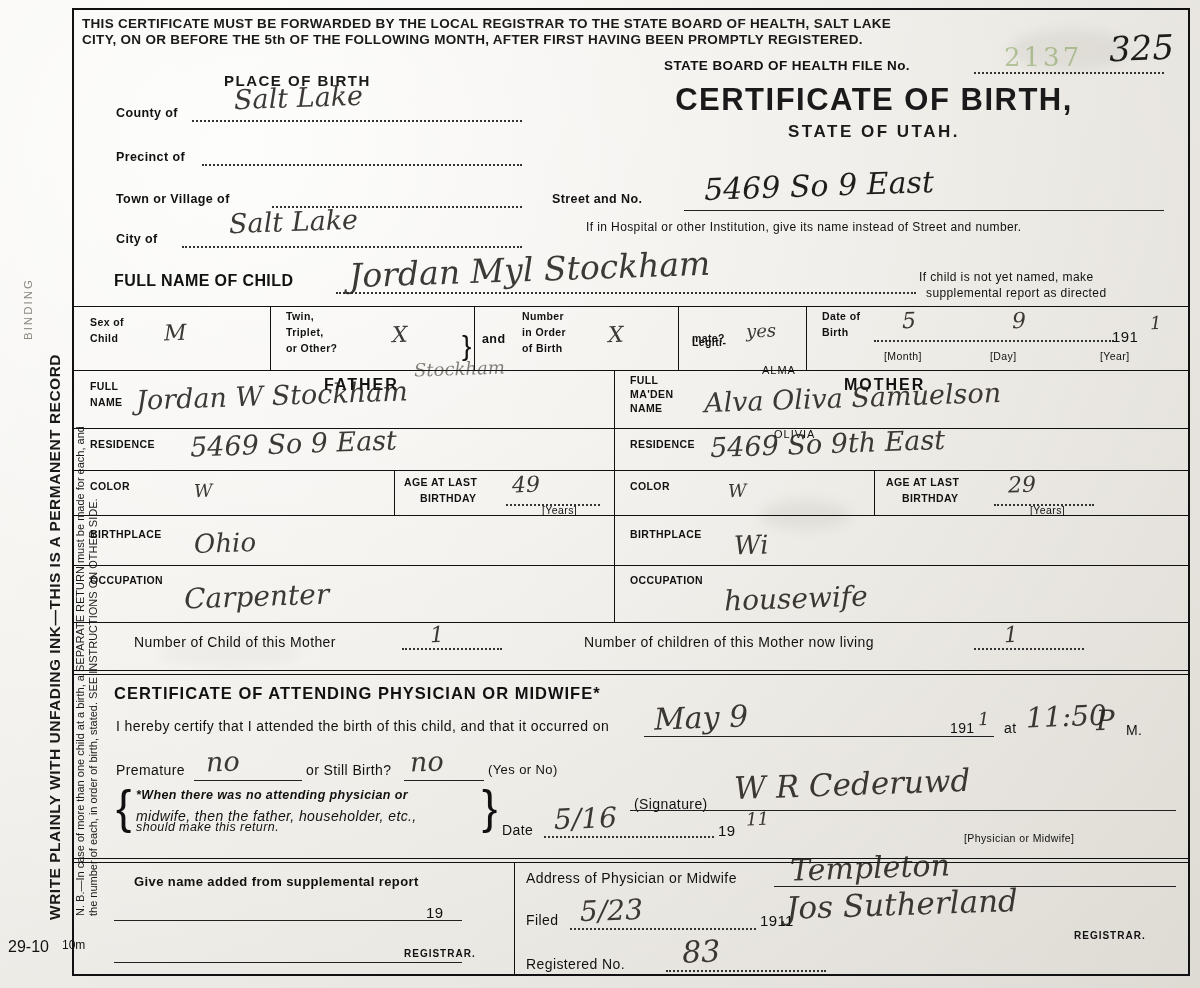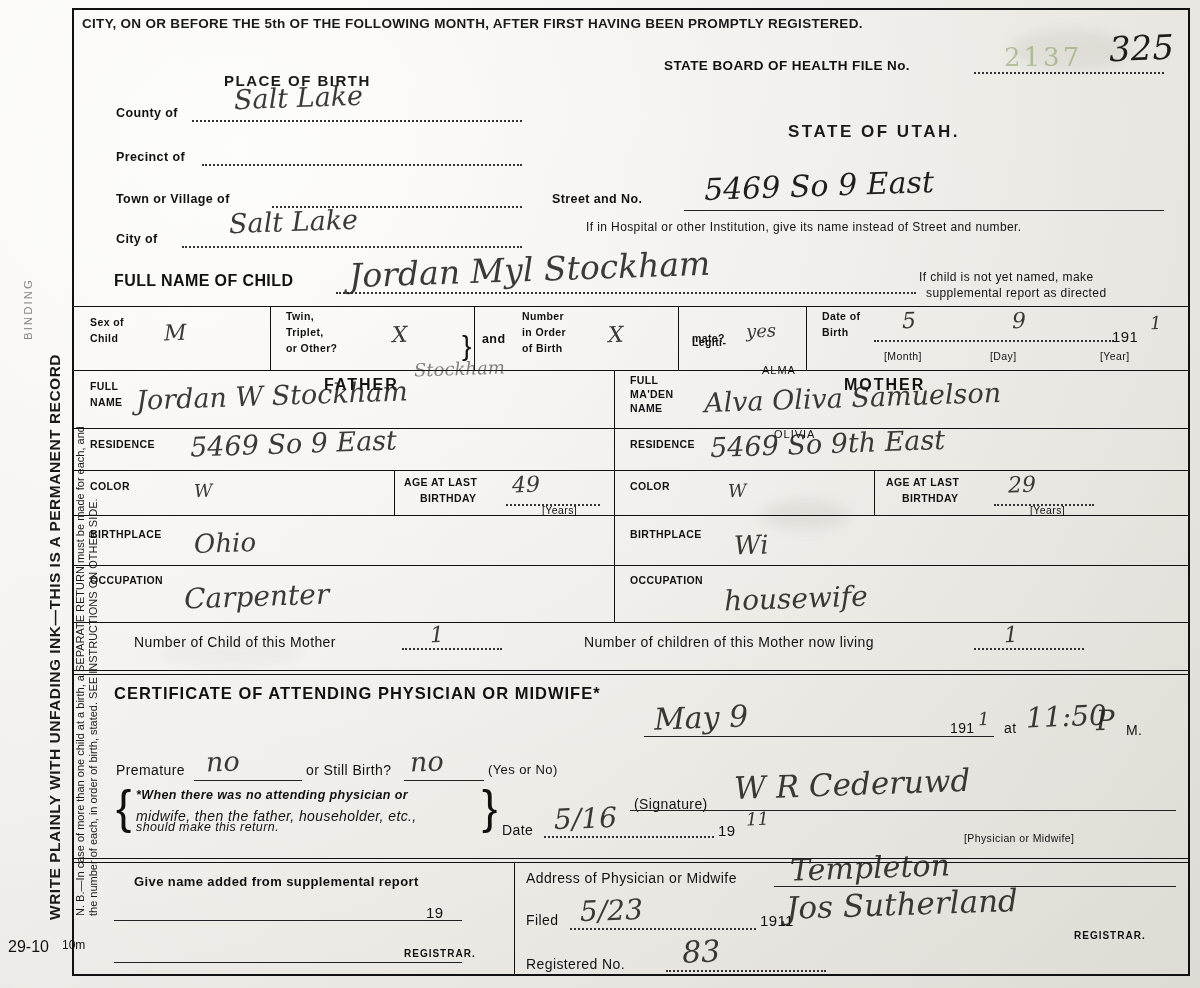--- a/index.html
+++ b/index.html
@@ -189,29 +189,31 @@
     <div class="vtext" id="v-nb">
       <span class="nbline">N. B.—In case of more than one child at a birth, a SEPARATE RETURN must be made for each, and</span>
       <span class="nbline">the number of each, in order of birth, stated.   SEE INSTRUCTIONS ON OTHER SIDE.</span>
     </div>
     <div class="vtext" id="v-binding">BINDING</div>
   </div>
 
   <div id="frame">
 
     <div id="banner">
+      <div>THIS CERTIFICATE MUST BE FORWARDED BY THE LOCAL REGISTRAR TO THE STATE BOARD OF HEALTH, SALT LAKE</div>
       <div>CITY, ON OR BEFORE THE 5th OF THE FOLLOWING MONTH, AFTER FIRST HAVING BEEN PROMPTLY REGISTERED.</div>
     </div>
 
     <div class="stampnum" style="left:930px; top:32px; font-size:26px; opacity:.35; letter-spacing:3px;">2137</div>
 
     <div class="lbl" style="left:590px; top:48px; font-size:13.5px;">STATE BOARD OF HEALTH FILE No.</div>
     <div class="dots" style="left:900px; top:62px; width:190px;"></div>
     <div class="hand lg dark" style="left:1035px; top:18px; font-size:34px;">325</div>
 
+    <div id="title-cert">CERTIFICATE OF BIRTH,</div>
     <div id="title-state">STATE OF UTAH.</div>
 
     <div id="place-of-birth">PLACE OF BIRTH</div>
 
     <div class="lbl" style="left:42px; top:96px;">County of</div>
     <div class="dots" style="left:118px; top:110px; width:330px;"></div>
     <div class="hand lg" style="left:160px; top:72px;">Salt Lake</div>
 
     <div class="lbl" style="left:42px; top:140px;">Precinct of</div>
     <div class="dots" style="left:128px; top:154px; width:320px;"></div>
@@ -338,20 +340,21 @@
     <div class="lbl reg" style="left:60px; top:624px; font-size:14px;">Number of Child of this Mother</div>
     <div class="dots" style="left:328px; top:638px; width:100px;"></div>
     <div class="hand md" style="left:356px; top:612px;">1</div>
 
     <div class="lbl reg" style="left:510px; top:624px; font-size:14px;">Number of children of this Mother now living</div>
     <div class="dots" style="left:900px; top:638px; width:110px;"></div>
     <div class="hand md" style="left:930px; top:612px;">1</div>
 
     <div class="lbl centerlbl" style="left:0; top:674px; width:1114px; font-size:16.5px; letter-spacing:1px;">CERTIFICATE OF ATTENDING PHYSICIAN OR MIDWIFE*</div>
 
+    <div class="lbl reg" style="left:42px; top:708px; font-size:14px;">I hereby certify that I attended the birth of this child, and that it occurred on</div>
     <div class="solid" style="left:570px; top:726px; width:350px;"></div>
     <div class="hand" style="left:580px; top:690px; font-size:30px;">May 9</div>
     <div class="lbl reg" style="left:876px; top:710px; font-size:14px;">191</div>
     <div class="hand sm" style="left:904px; top:698px;">1</div>
     <div class="lbl reg" style="left:930px; top:710px; font-size:14px;">at</div>
     <div class="hand" style="left:952px; top:690px; font-size:28px;">11:50</div>
     <div class="hand" style="left:1022px; top:694px; font-size:28px;">P</div>
     <div class="lbl reg" style="left:1052px; top:712px; font-size:14px;">M.</div>
 
     <div class="lbl reg" style="left:42px; top:752px; font-size:14px;">Premature</div>

